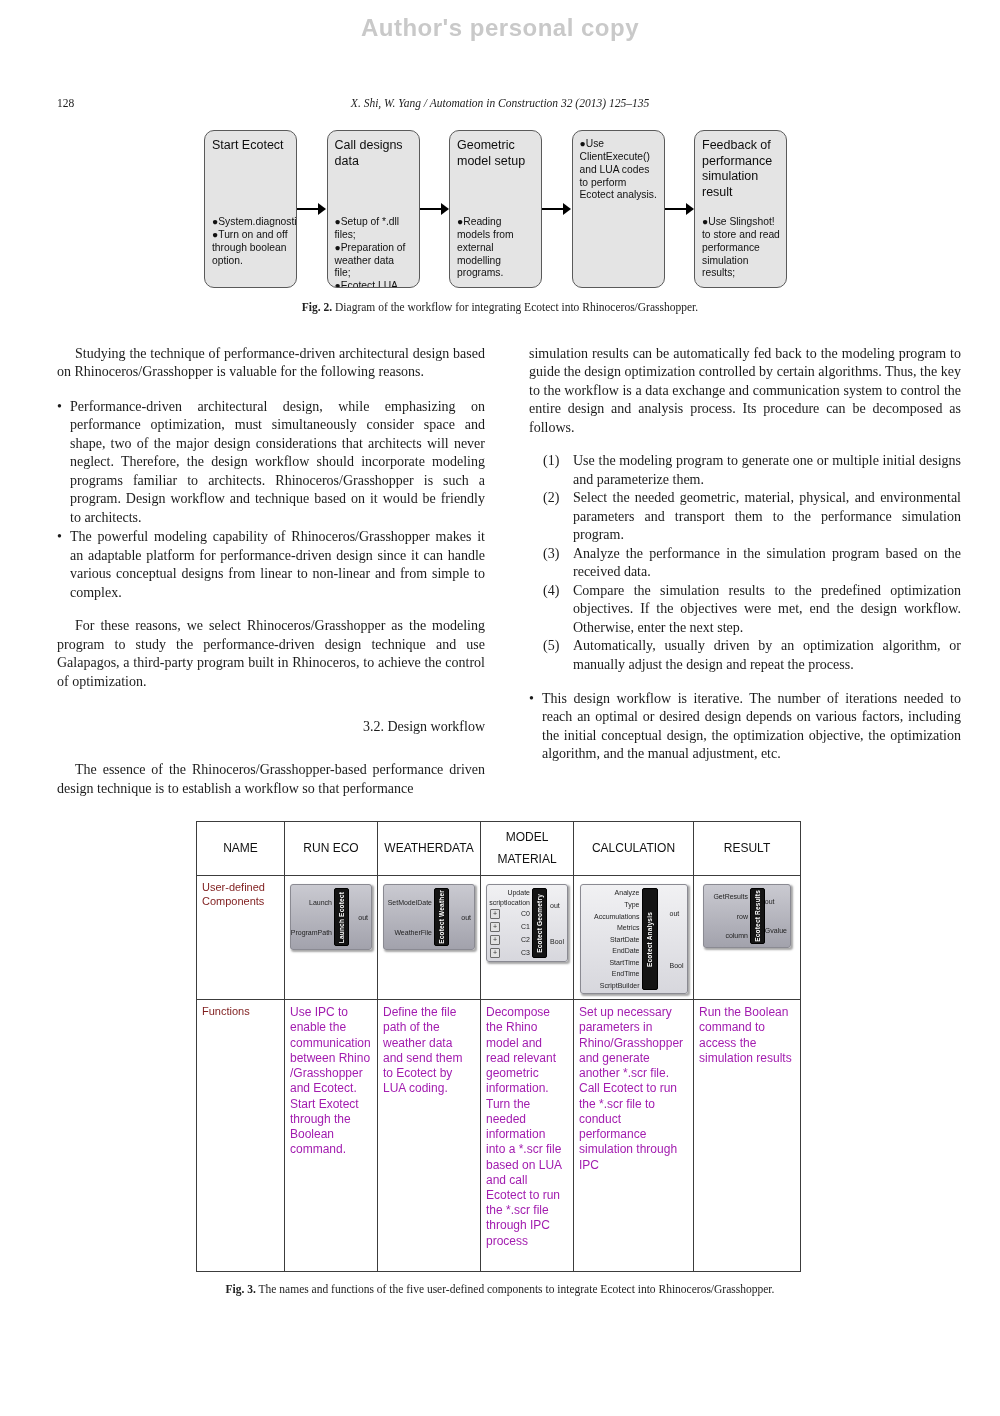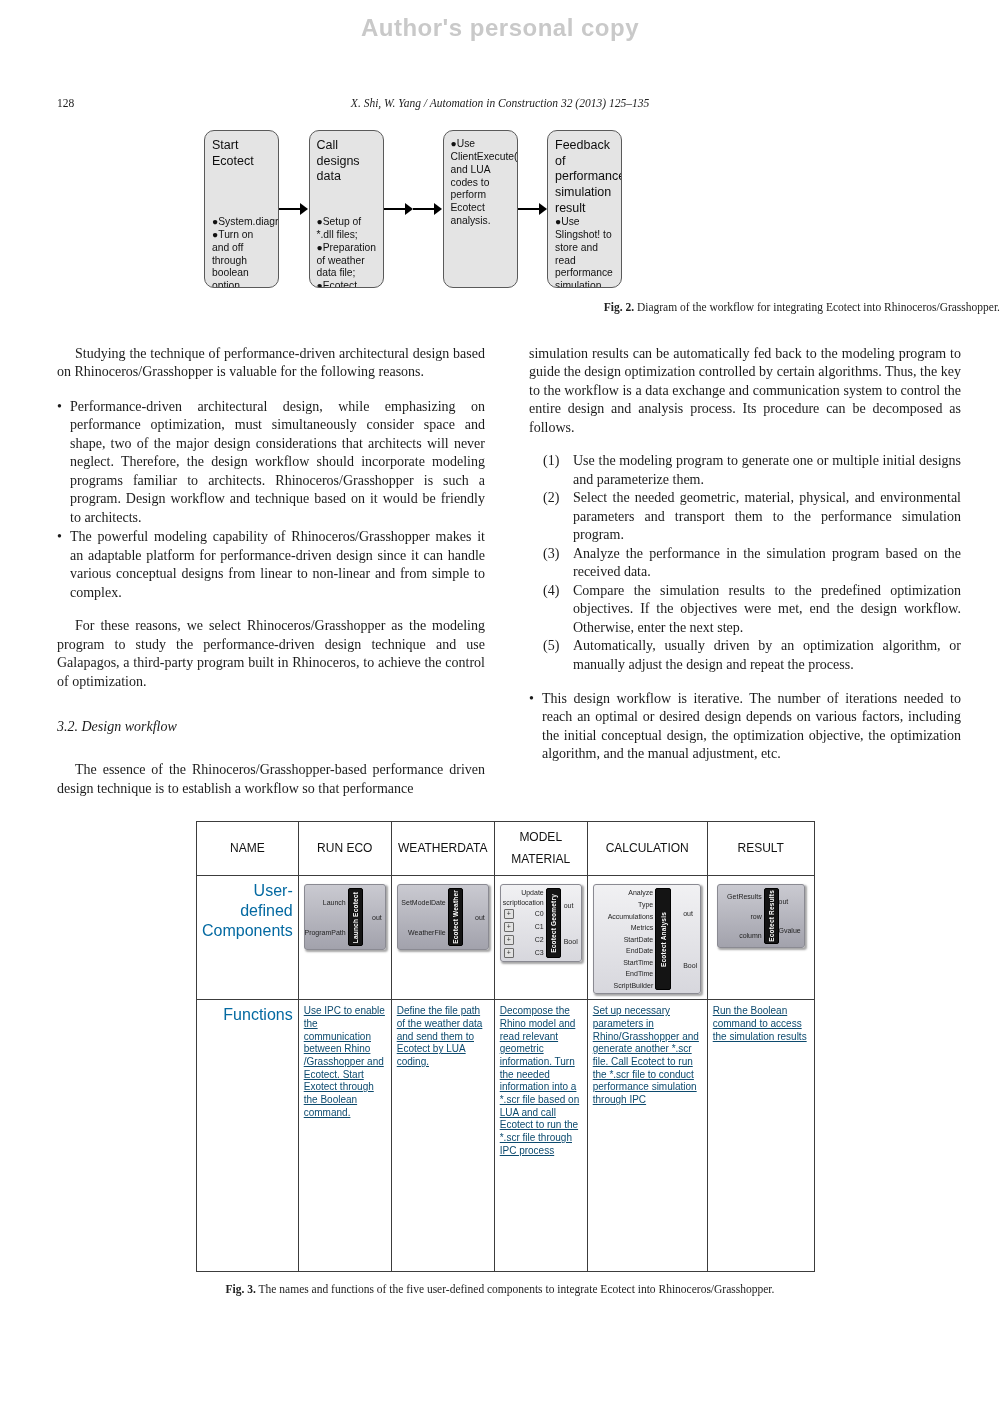--- a/index.html
+++ b/index.html
@@ -14,21 +14,21 @@
     color:#c9c9c9; letter-spacing:0.5px;
   }
   .pageno { position:absolute; left:57px; top:97px; font-size:11.5px; }
   .runhead {
     position:absolute; top:97px; left:0; width:100%; text-align:center;
     font-size:11.5px; font-style:italic; color:#222;
   }
   
   .fig2 { position:absolute; left:204px; top:130px; width:582px; height:158px; display:flex; }
   .fbox {
-    width:75px; height:158px; box-sizing:border-box; flex:none;
+    width:93px; height:158px; box-sizing:border-box; flex:none;
     background:#e4e4e4; border:1px solid #5a5a5a; border-radius:10px;
     padding:7px 6px 5px 7px; font-family:"Liberation Sans", sans-serif; overflow:hidden;
   }
   .fbox .t { font-size:12.5px; line-height:1.25; color:#0d0d0d; height:78px; }
   .fbox .b { font-size:10.3px; line-height:1.25; color:#111; }
   .arrow { width:29.5px; flex:none; display:flex; align-items:center; justify-content:center; }
   
   .caption { position:absolute; left:0; width:100%; text-align:center; font-size:11.5px; color:#222; }
   .cap-label { font-weight:bold; }
   
@@ -39,31 +39,31 @@
   .indent { text-indent:18px; }
   .blist { margin-top:16px; }
   .bitem { display:flex; margin-top:1px; }
   .bmark { flex:none; width:13px; }
   .btext { flex:1; text-align:justify; }
   .nlist { margin-top:15px; padding-left:14px; }
   .nitem { display:flex; }
   .nlabel { flex:none; width:30px; }
   .ntext { flex:1; text-align:justify; }
   .spacer-p { margin-top:15px !important; }
-  .sec-head { margin-top:27px !important; margin-bottom:25px !important; font-style:italic; text-align:left; }
+  .sec-head { margin-top:27px !important; margin-bottom:25px !important; text-align:right; }
   .figlink { color:#3b5fa5; cursor:pointer; }
   
   .fig3 { position:absolute; left:196px; top:821px; border-collapse:collapse; table-layout:fixed; }
   .fig3 td, .fig3 th {
     border:1px solid #3c3c3c; font-family:"Liberation Sans", sans-serif;
     font-weight:normal; vertical-align:top; padding:5px 5px; box-sizing:border-box;
   }
   .fig3 th { text-align:center; vertical-align:middle; font-size:12px; height:50px; white-space:pre-line; line-height:1.8; color:#111; }
-  .fig3 .rowlabel { font-size:16px; line-height:1.25; color:#0369a1;text-align:right; }
-  .fig3 .fun { font-size:10px; line-height:1.27; color:#0c4a6e;text-decoration:underline; }
+  .fig3 .rowlabel { font-size:11px; line-height:1.25; color:#7f1d1d; }
+  .fig3 .fun { font-size:12px; line-height:1.27; color:#a21caf; }
   .comp-row td { height:123px; }
   .fun-row td { height:272px; }
   
   .gh-comp {
     position:relative; margin:3px auto 0 auto; border:1px solid #8a8a92; border-radius:3px;
     box-shadow:1.5px 1.5px 2px rgba(0,0,0,0.35); font-family:"Liberation Sans", sans-serif;
   }
   .gh-grad-dark  { background:linear-gradient(#cacad1,#a2a2ac); }
   .gh-grad-light { background:linear-gradient(#f1f1f3,#d7d7dd); }
   .gh-bar {
@@ -117,20 +117,24 @@
     <div class="b">●Setup of *.dll files;</div>
     <div class="b">●Preparation of weather data file;</div>
     <div class="b">●Ecotect LUA Command.</div>
   </div>
   <div class="arrow">
       <svg width="29" height="16" viewBox="0 0 29 16">
         <line x1="0" y1="8" x2="22" y2="8" stroke="#000" stroke-width="2"></line>
         <polygon points="21,2 29,8 21,14" fill="#000"></polygon>
       </svg>
     </div>
+  <div class="fbox">
+    <div class="t">Geometric model setup</div>
+    <div class="b">●Reading models from external modelling programs.</div>
+  </div>
   <div class="arrow">
       <svg width="29" height="16" viewBox="0 0 29 16">
         <line x1="0" y1="8" x2="22" y2="8" stroke="#000" stroke-width="2"></line>
         <polygon points="21,2 29,8 21,14" fill="#000"></polygon>
       </svg>
     </div>
   <div class="fbox">
     <div class="b">●Use ClientExecute() and LUA codes to perform Ecotect analysis.</div>
   </div>
   <div class="arrow">
@@ -138,21 +142,21 @@
         <line x1="0" y1="8" x2="22" y2="8" stroke="#000" stroke-width="2"></line>
         <polygon points="21,2 29,8 21,14" fill="#000"></polygon>
       </svg>
     </div>
   <div class="fbox">
     <div class="t">Feedback of performance simulation result</div>
     <div class="b">●Use Slingshot! to store and read performance simulation results;</div>
   </div>
 </div>
 
-<div class="caption" style="top:301px;text-align:right;">
+<div class="caption" style="top:301px;">
   <span class="cap-label">Fig. 2.</span><span> Diagram of the workflow for integrating Ecotect into Rhinoceros/Grasshopper.</span>
 </div>
 
 <div class="col col-left">
   <p class="indent">Studying the technique of performance-driven architectural design based on Rhinoceros/Grasshopper is valuable for the following reasons.</p>
   <div class="blist">
     <div class="bitem">
       <span class="bmark">•</span>
       <span class="btext">Performance-driven architectural design, while emphasizing on performance optimization, must simultaneously consider space and shape, two of the major design considerations that architects will never neglect. Therefore, the design workflow should incorporate modeling programs familiar to architects. Rhinoceros/Grasshopper is such a program. Design workflow and technique based on it would be friendly to architects.</span>
     </div>

